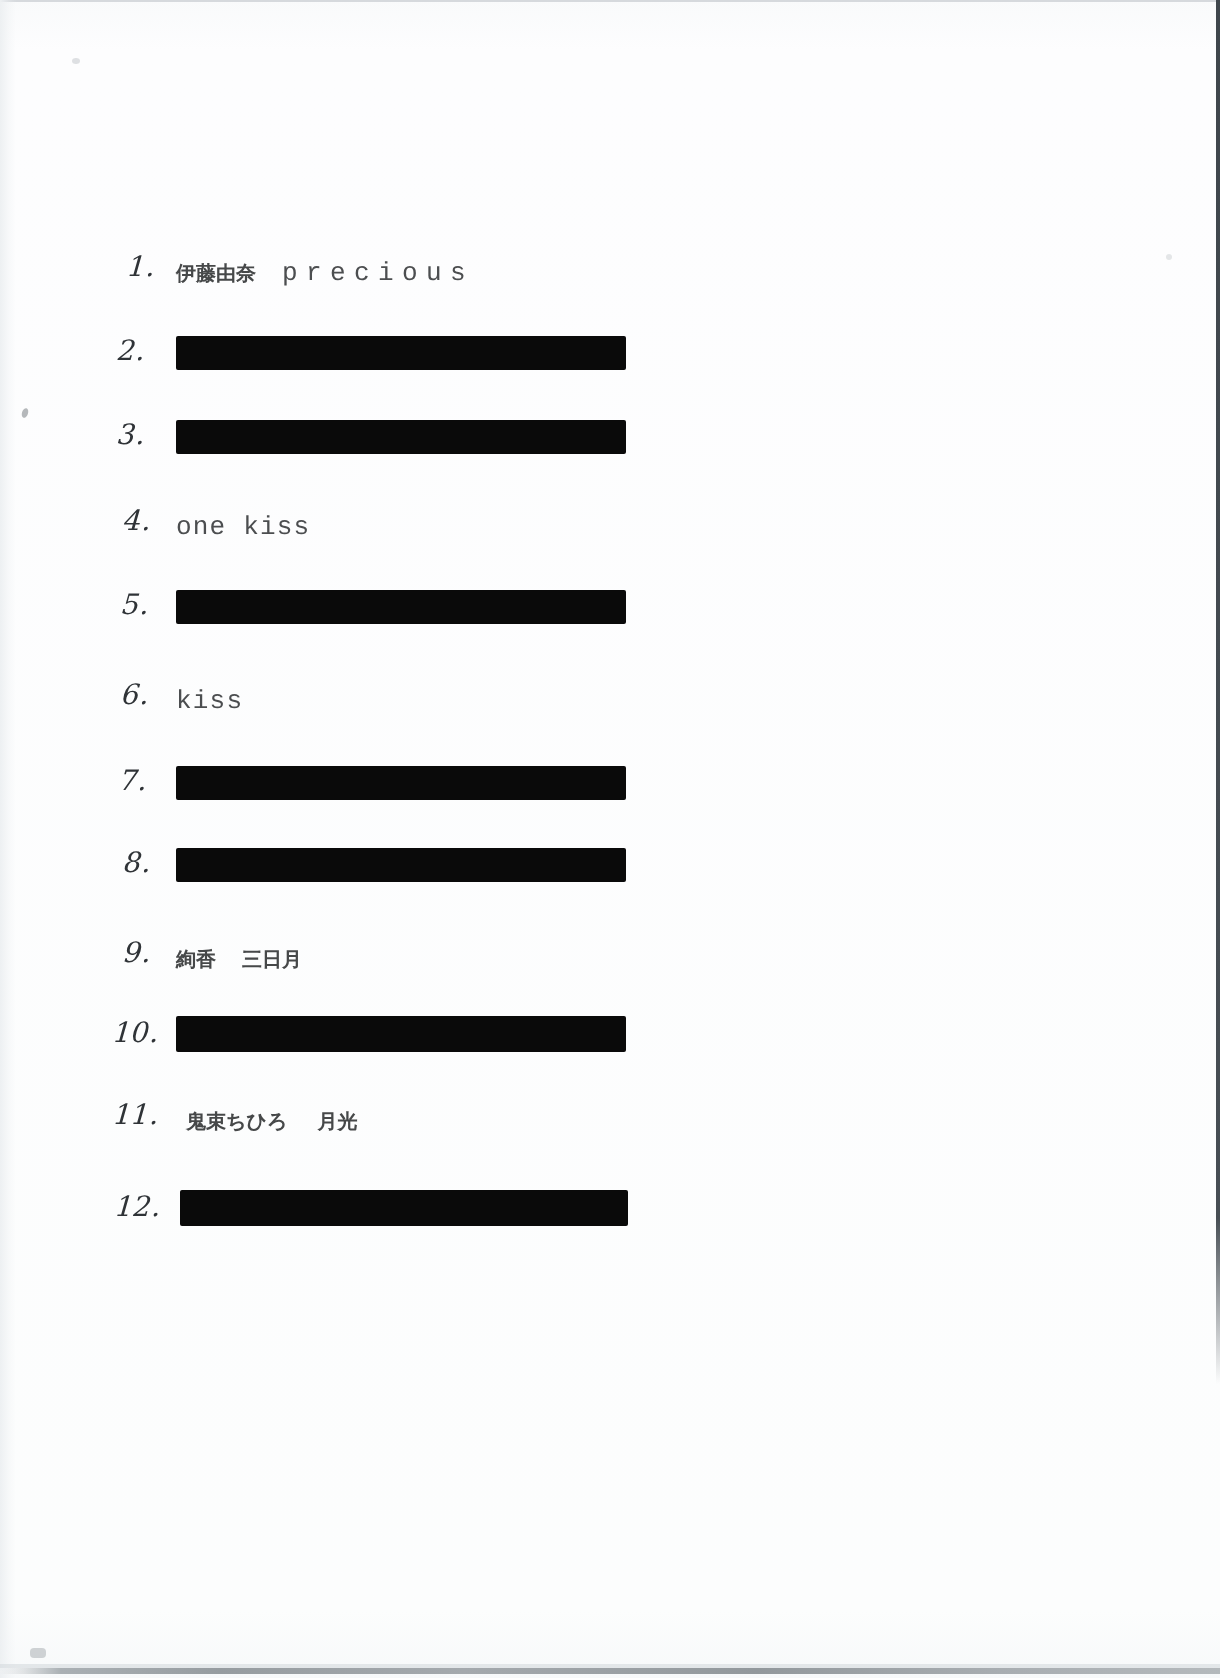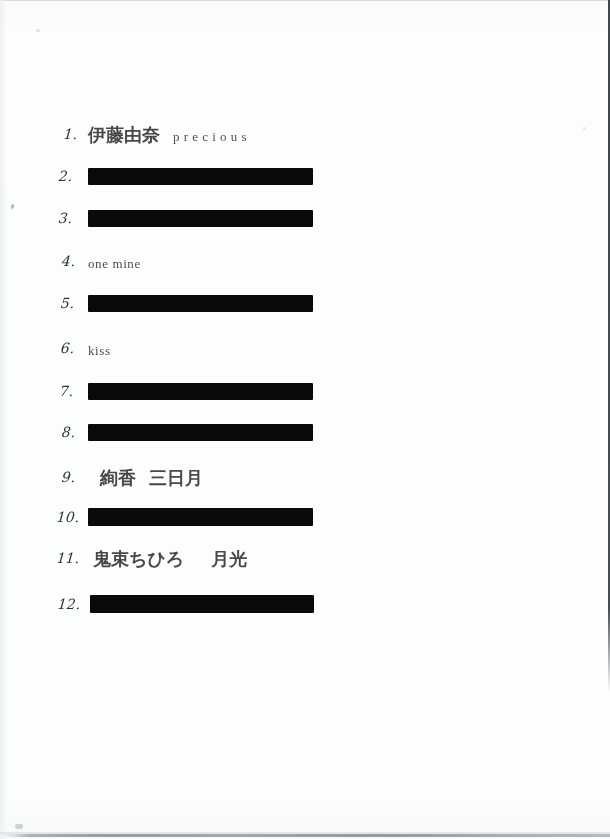--- a/index.html
+++ b/index.html
@@ -29,22 +29,22 @@
   
   .title { position:absolute; left:88px; top:84px; font-size:12.5px; font-weight:bold;
     letter-spacing:0.3px; color:#3e4043; white-space:nowrap; }
   
   .row { position:absolute; left:0; width:100%; height:15px; }
   .bar-row { height:17px; }
   .num { position:absolute; top:0; font-family:"DejaVu Serif", serif; font-style:italic;
     font-size:14px; line-height:15px; color:#2f3337; transform:skewX(-5deg); white-space:nowrap; }
   .bar-row .num { line-height:17px; }
   .content { position:absolute; left:88px; top:0; line-height:15px; white-space:nowrap; }
-  .cjk { font-family:"DejaVu Sans", sans-serif; font-weight:bold; font-size:18px; color:#464849; }
-  .latin { font-family:Liberation Serif, serif; font-size:13px; color:#4c4e50; letter-spacing:0.6px; }
+  .cjk { font-family:"DejaVu Sans", sans-serif; font-weight:bold; font-size:10px; color:#464849; }
+  .latin { font-family:Liberation Mono, monospace; font-size:13px; color:#4c4e50; letter-spacing:0.6px; }
   .wide { letter-spacing:4.2px; }
   .artist { margin-right:13px; }
   .artist:empty { margin:0; }
   .redaction { position:absolute; left:88px; top:0; bottom:0; width:225px;
     background:#0a0a0a; border-radius:1px; }
 </style>
 </head>
 <body>
 
 <div class="page">
@@ -73,21 +73,21 @@
   </div>
 
   <div class="row bar-row" style="top:210px">
     <span class="num" style="left:59px">3.</span>
     <div class="redaction"></div>
   </div>
 
   <div class="row text-row" style="top:254px">
     <span class="num" style="left:62px">4.</span>
     <span class="content">
-      <span class="artist cjk"></span><span class="song latin">one mine</span>
+      <span class="artist cjk"></span><span class="song latin">one kiss</span>
     </span>
   </div>
 
   <div class="row bar-row" style="top:295px">
     <span class="num" style="left:61px">5.</span>
     <div class="redaction"></div>
   </div>
 
   <div class="row text-row" style="top:341px">
     <span class="num" style="left:61px">6.</span>
@@ -101,34 +101,34 @@
     <div class="redaction"></div>
   </div>
 
   <div class="row bar-row" style="top:424px">
     <span class="num" style="left:62px">8.</span>
     <div class="redaction"></div>
   </div>
 
   <div class="row text-row" style="top:470px">
     <span class="num" style="left:62px">9.</span>
-    <span class="content" style="left:100px">
+    <span class="content" style="left:88px">
       <span class="artist cjk">絢香</span><span class="song cjk">三日月</span>
     </span>
   </div>
 
   <div class="row bar-row" style="top:508px;height:18px">
     <span class="num" style="left:57px;line-height:18px">10.</span>
     <div class="redaction"></div>
   </div>
 
   <div class="row text-row" style="top:551px">
     <span class="num" style="left:57px">11.</span>
     <span class="content" style="left:93px">
-      <span class="artist cjk" style="margin-right:27px">鬼束ちひろ</span><span class="song cjk">月光</span>
+      <span class="artist cjk" style="margin-right:15px">鬼束ちひろ</span><span class="song cjk">月光</span>
     </span>
   </div>
 
   <div class="row bar-row" style="top:595px;height:18px">
     <span class="num" style="left:58px;line-height:18px">12.</span>
     <div class="redaction" style="left:90px;width:224px"></div>
   </div>
 
 </div>
 

